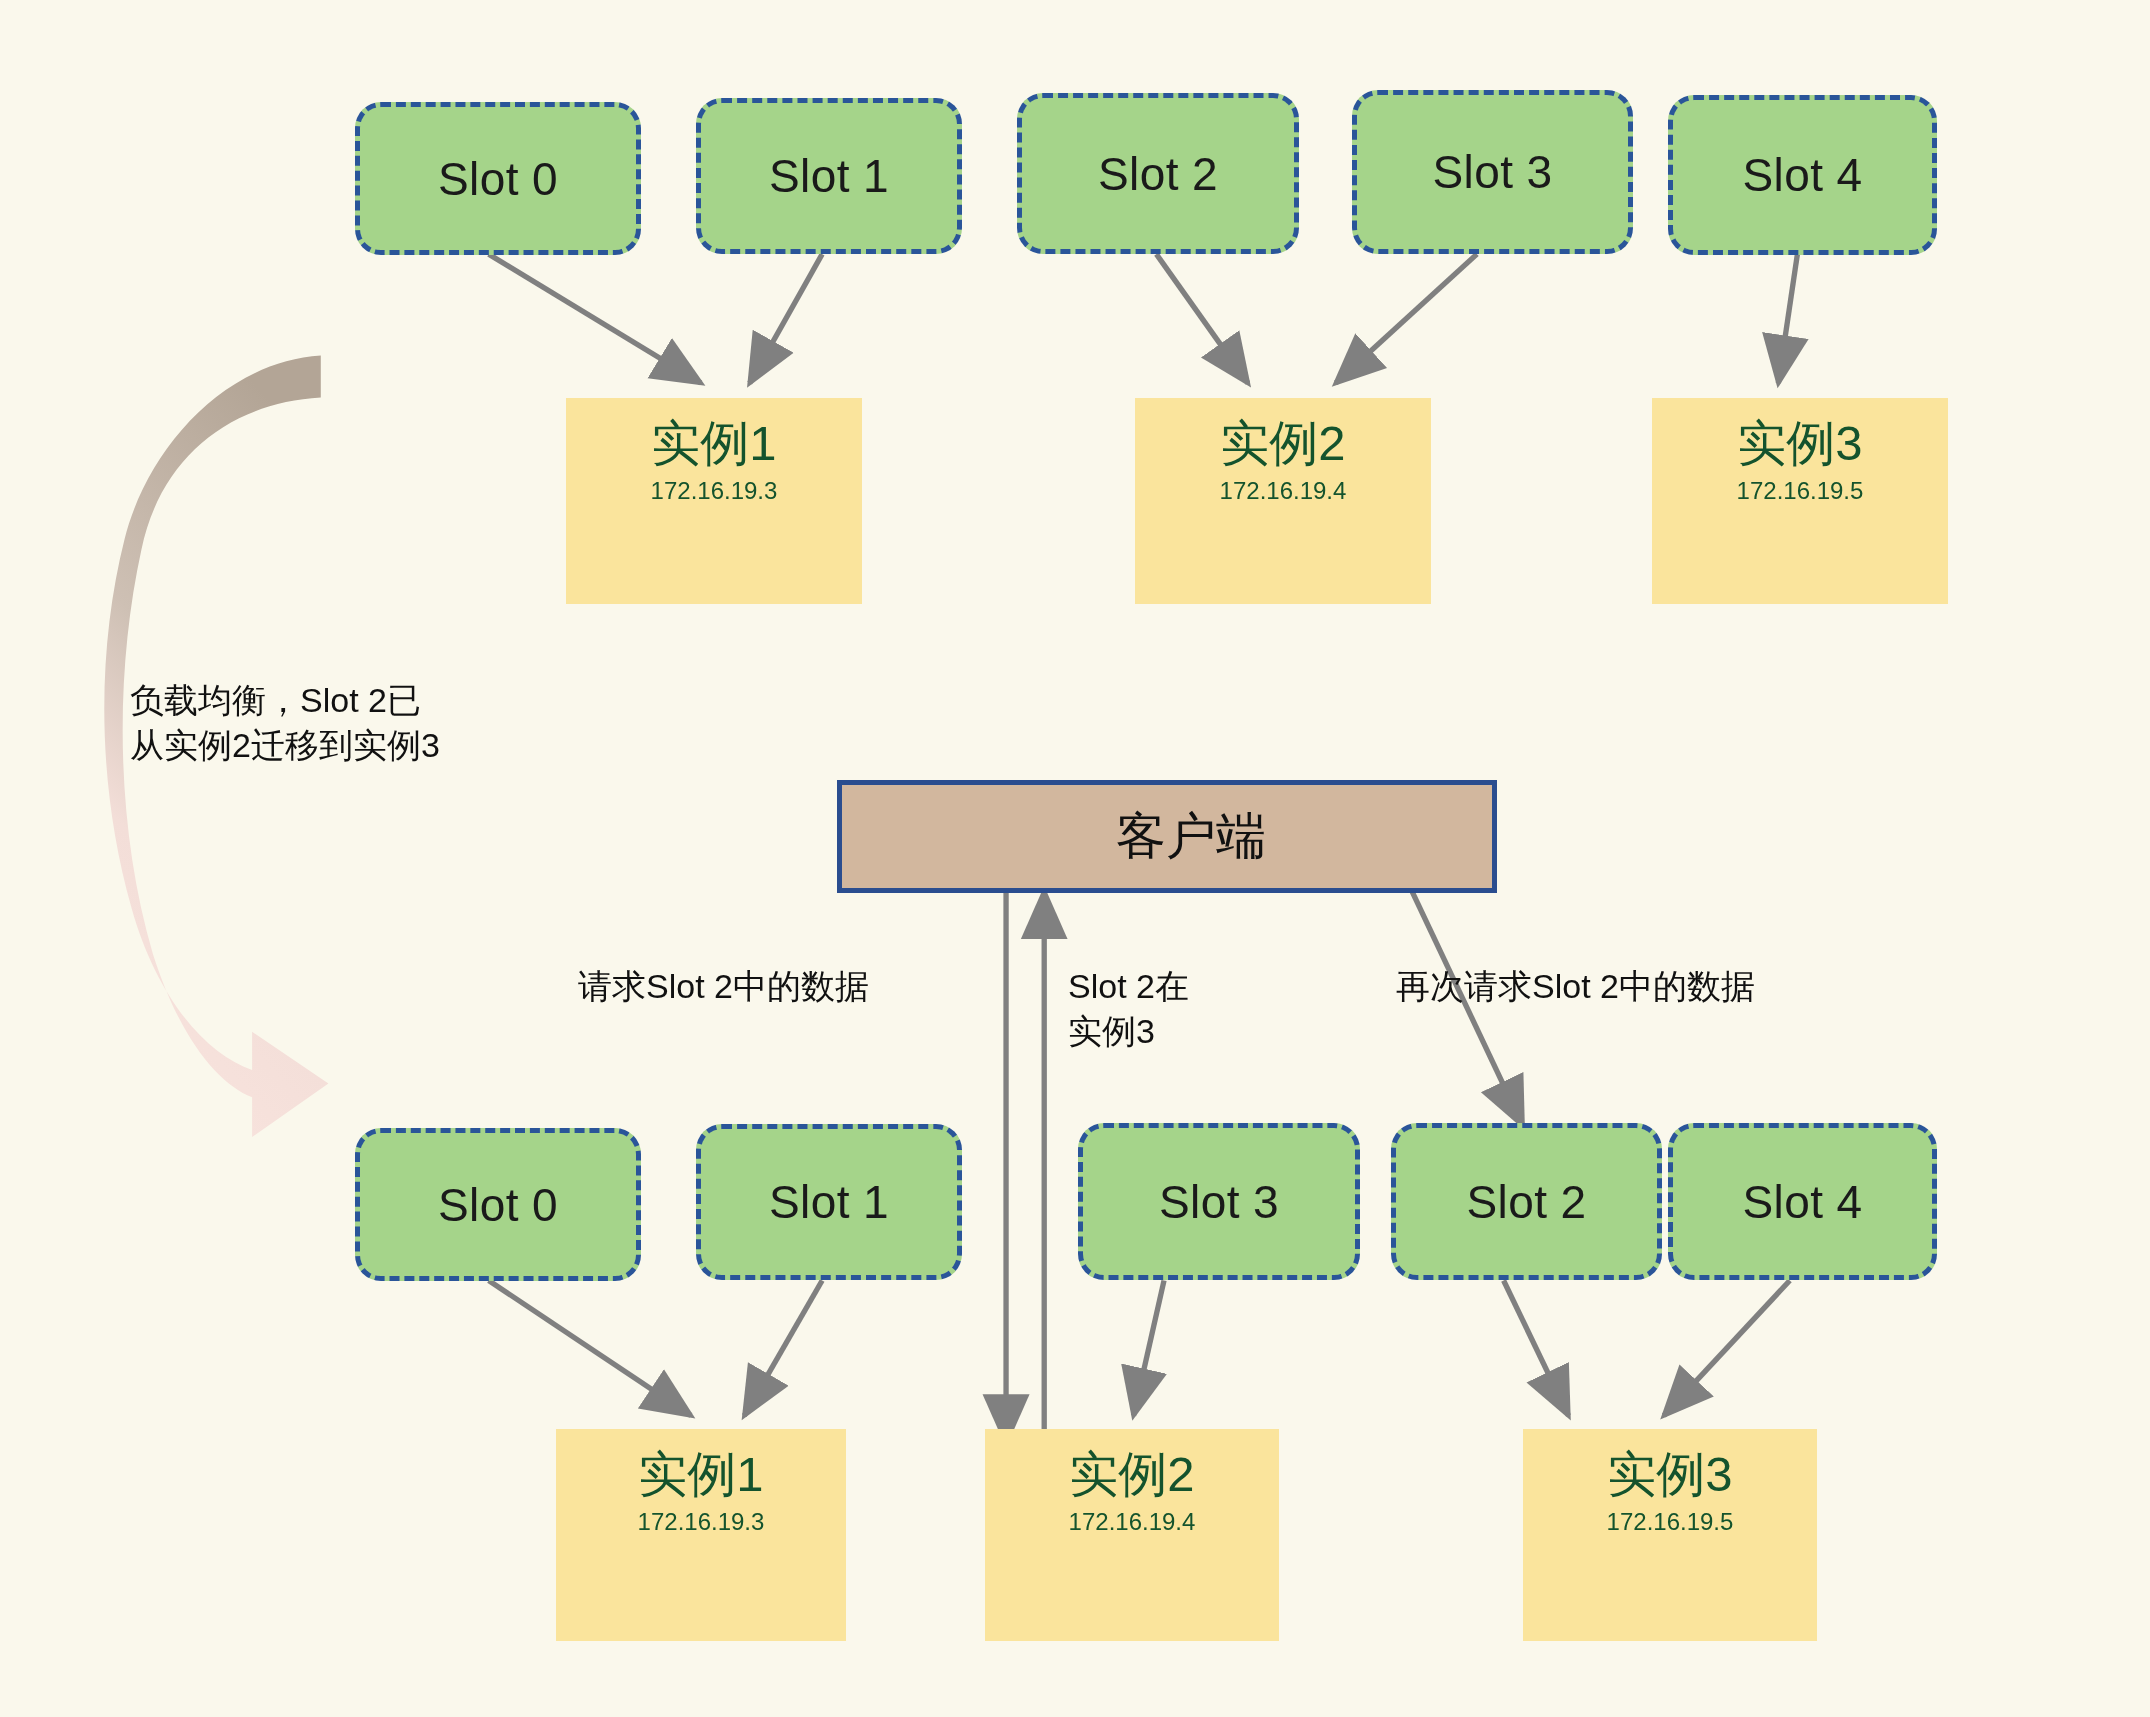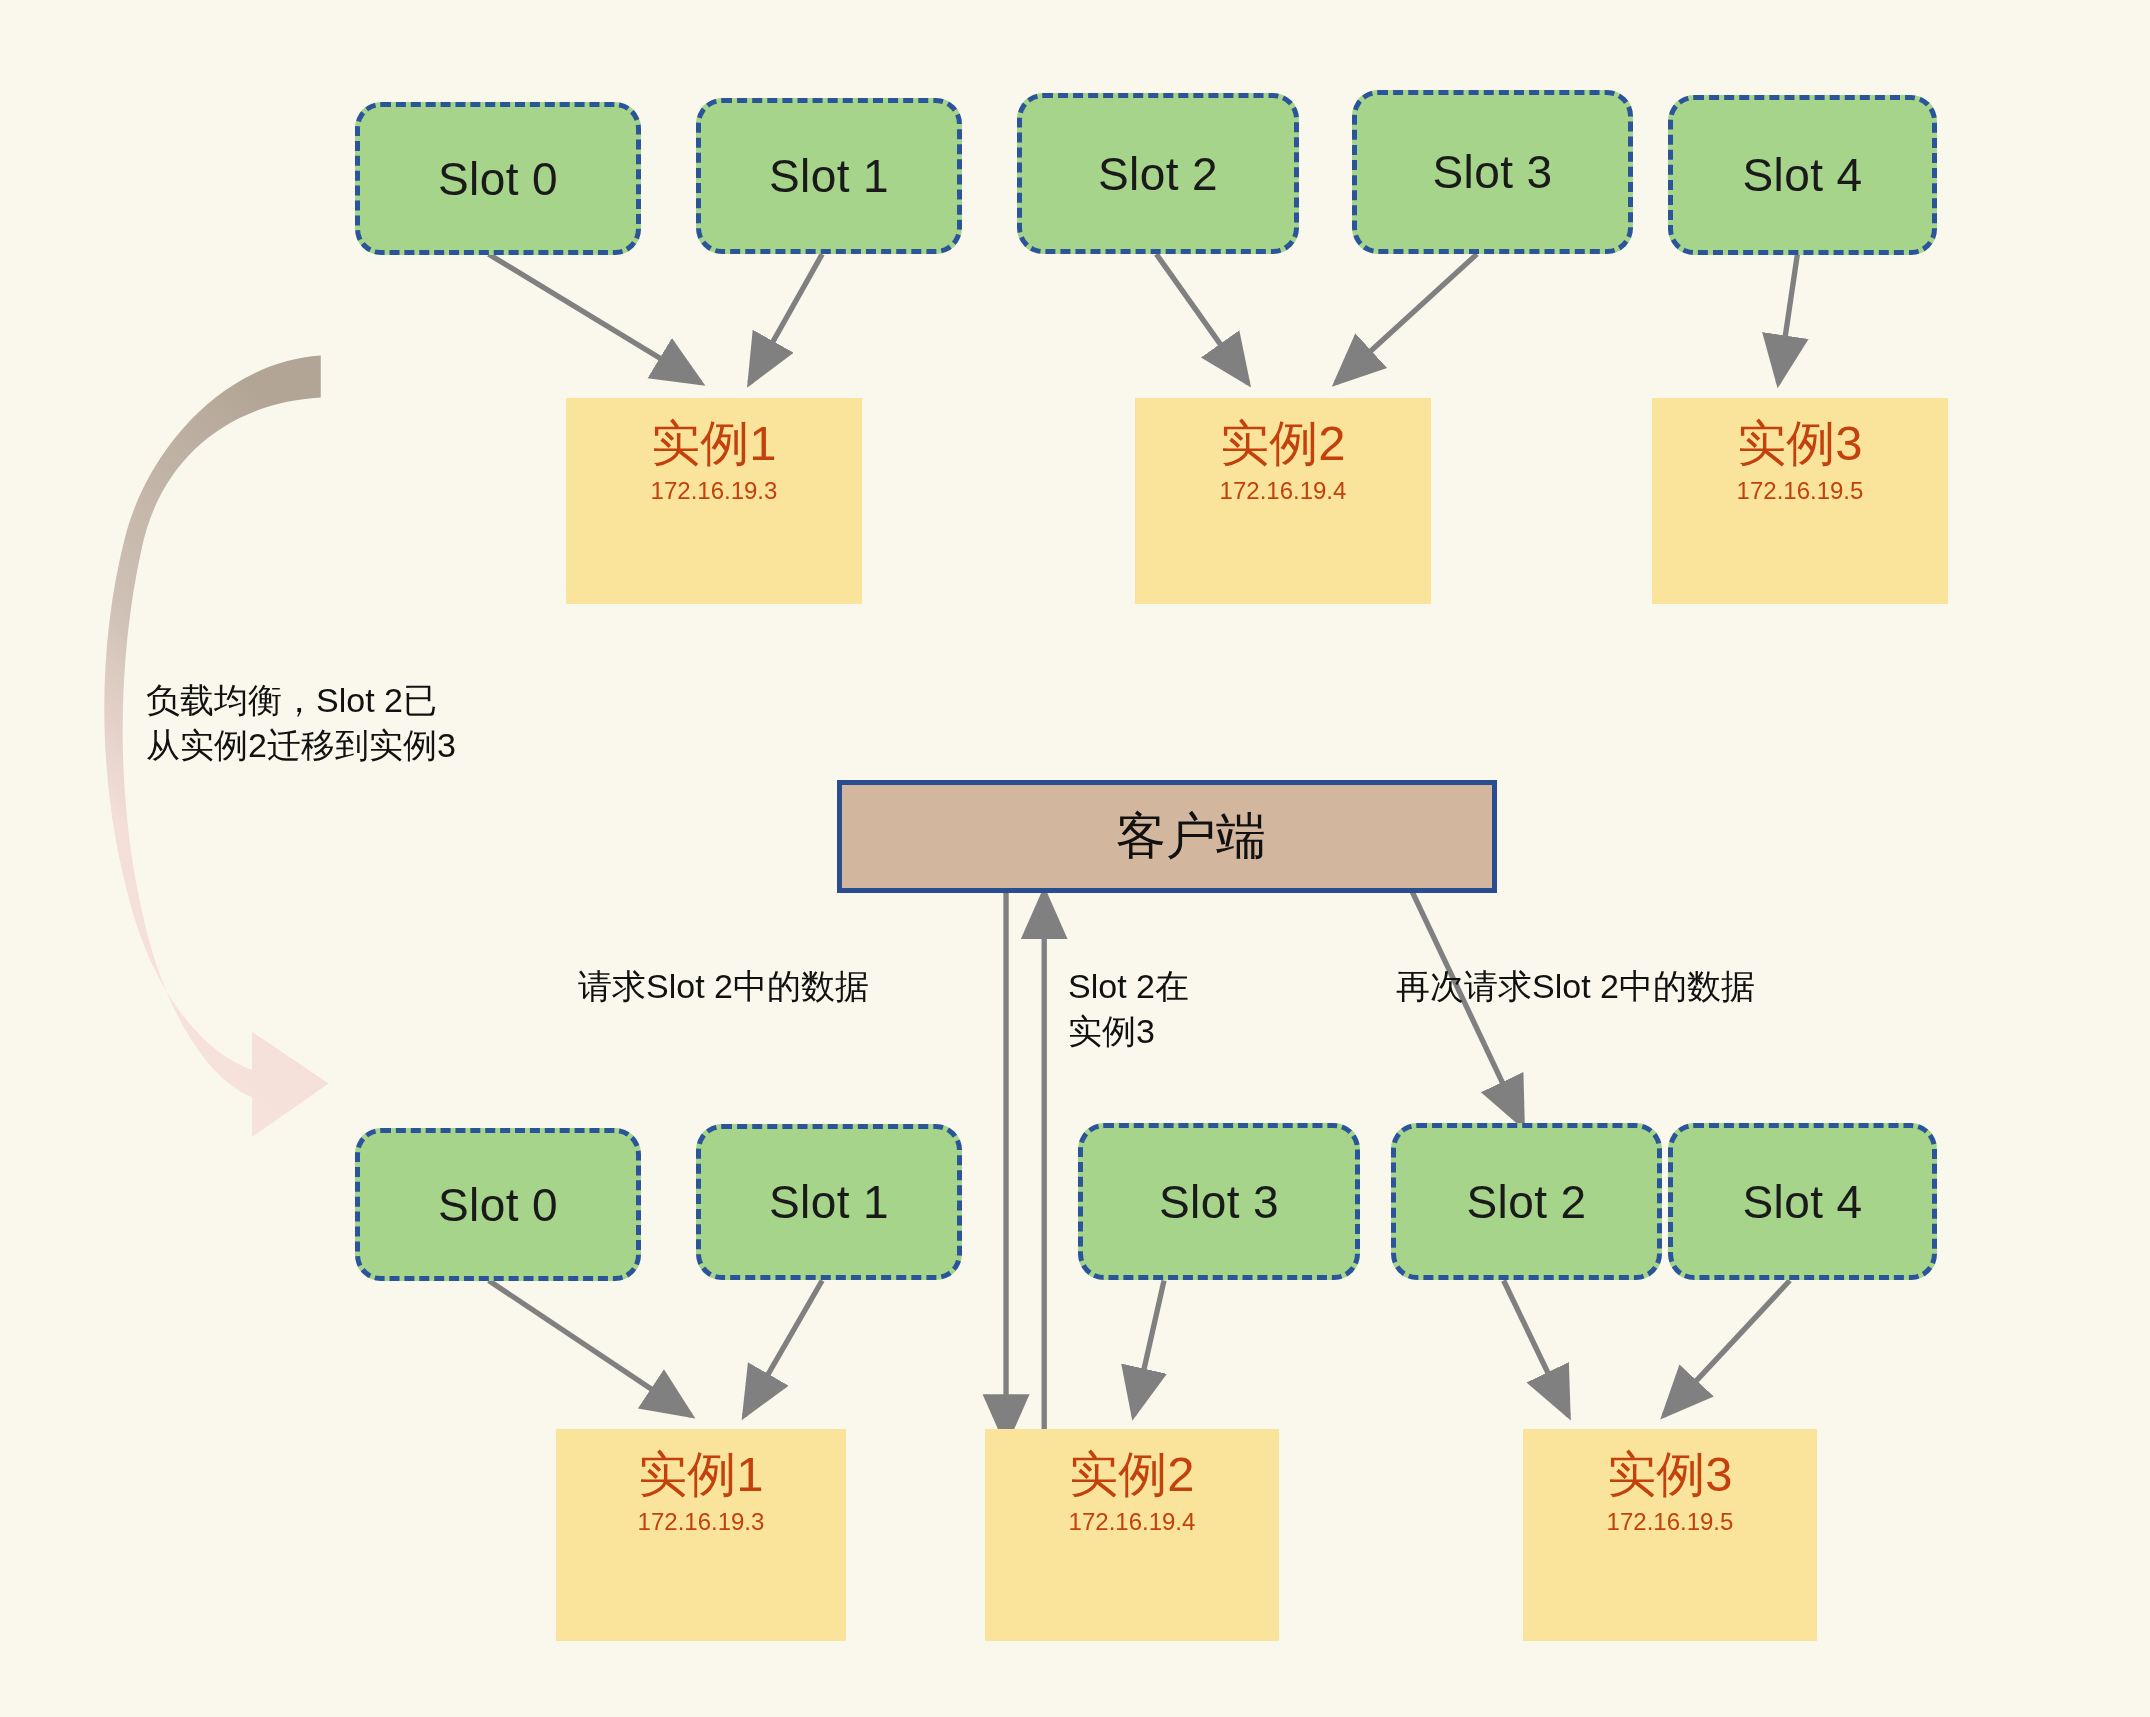--- a/index.html
+++ b/index.html
@@ -29,21 +29,21 @@
     letter-spacing: 0.4px;
   }
   .inst-box {
     position: absolute;
     background: #FAE49C;
     box-sizing: border-box;
     display: flex;
     flex-direction: column;
     align-items: center;
     justify-content: flex-start;
-    color: #c2410c;
+    color: #14532d;
   }
   .inst-name {
     font-size: 49px;
     line-height: 1.05;
     margin-top: 20px;
     font-weight: 400;
   }
   .inst-ip {
     font-size: 24px;
     line-height: 1.05;
@@ -154,21 +154,21 @@
   </div>
   <div class="inst-box" style="left:1135px; top:398px; width:296px; height:206px;">
     <span class="inst-name">实例2</span>
     <span class="inst-ip">172.16.19.4</span>
   </div>
   <div class="inst-box" style="left:1652px; top:398px; width:296px; height:206px;">
     <span class="inst-name">实例3</span>
     <span class="inst-ip">172.16.19.5</span>
   </div>
 
-  <div class="note" style="left:146px; top:678px; width:473px;">负载均衡，Slot 2已
+  <div class="note" style="left:130px; top:678px; width:473px;">负载均衡，Slot 2已
 从实例2迁移到实例3</div>
 
   <div class="client-box" style="left:837px; top:780px; width:660px; height:113px;padding-left:48px;">
     <span>客户端</span>
   </div>
 
   <div class="note" style="left:578px; top:964px; width:427px;">请求Slot 2中的数据</div>
   <div class="note" style="left:1068px; top:964px; width:229px;">Slot 2在
 实例3</div>
   <div class="note" style="left:1396px; top:964px; width:519px;">再次请求Slot 2中的数据</div>

